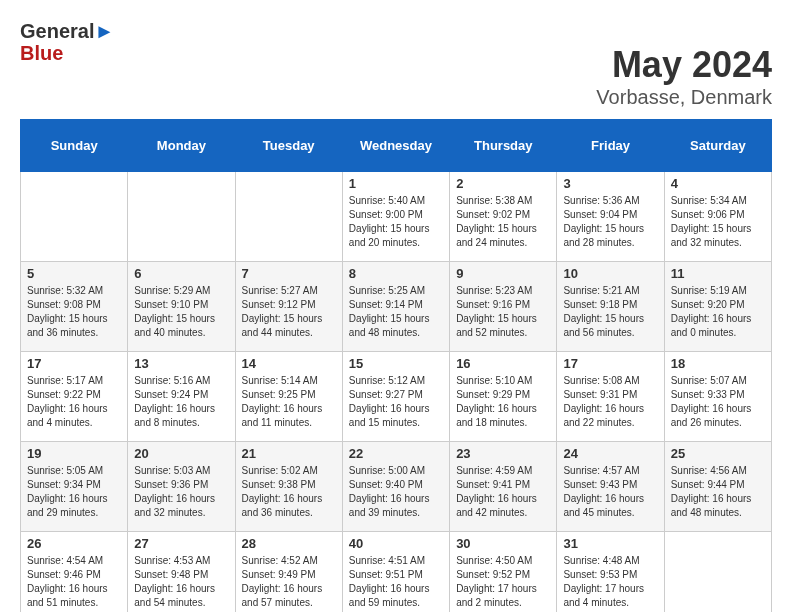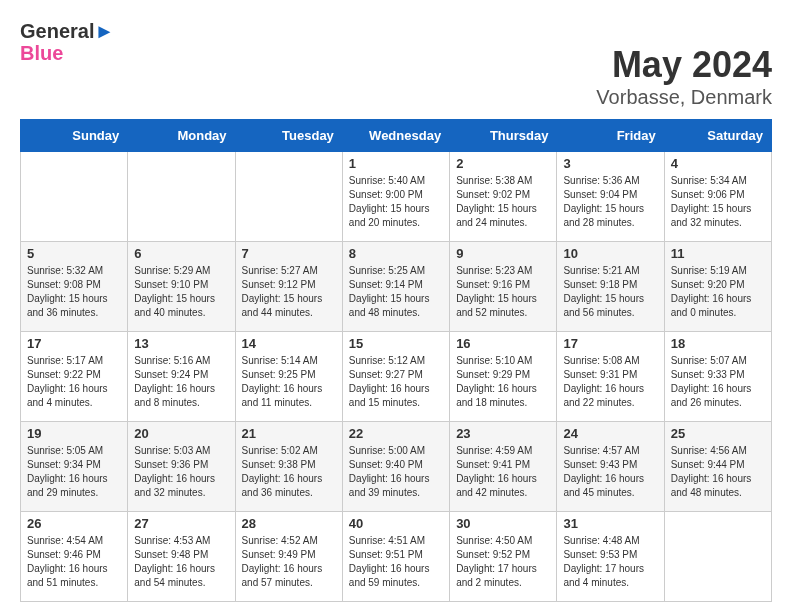--- a/index.html
+++ b/index.html
@@ -39,22 +39,22 @@
       color: #555;
     }
     .calendar {
       width: 100%;
       border-collapse: collapse;
       font-size: 11px;
     }
     .calendar th {
       background-color: #1565C0;
       color: white;
-      text-align: right;
-      padding: 8px 8px;
+      text-align: center;
+      padding: 18px 8px;
       font-size: 13px;
       font-weight: bold;
       border: 1px solid #1565C0;
     }
     .calendar td {
       border: 1px solid #ccc;
       vertical-align: top;
       padding: 4px 6px;
       height: 90px;
       width: calc(100% / 7);
@@ -80,21 +80,21 @@
   </style>
 </head>
 <body>
 
 <div class="header">
   <div class="logo">
     <div class="logo-text">
       <span>
         <span style="color:#333;font-size:20px;font-weight:bold;">General</span><span style="color:#1565C0;font-size:20px;font-weight:bold;">►</span>
       </span>
-      <span style="color:#ec4899;font-size:20px;font-weight:bold;">Blue</span>
+      <span style="color:#b91c1c;font-size:20px;font-weight:bold;">Blue</span>
     </div>
   </div>
   <div class="title-block">
     <div class="month-year">May 2024</div>
     <div class="location">Vorbasse, Denmark</div>
   </div>
 </div>
 
 <table class="calendar">
   <thead>

